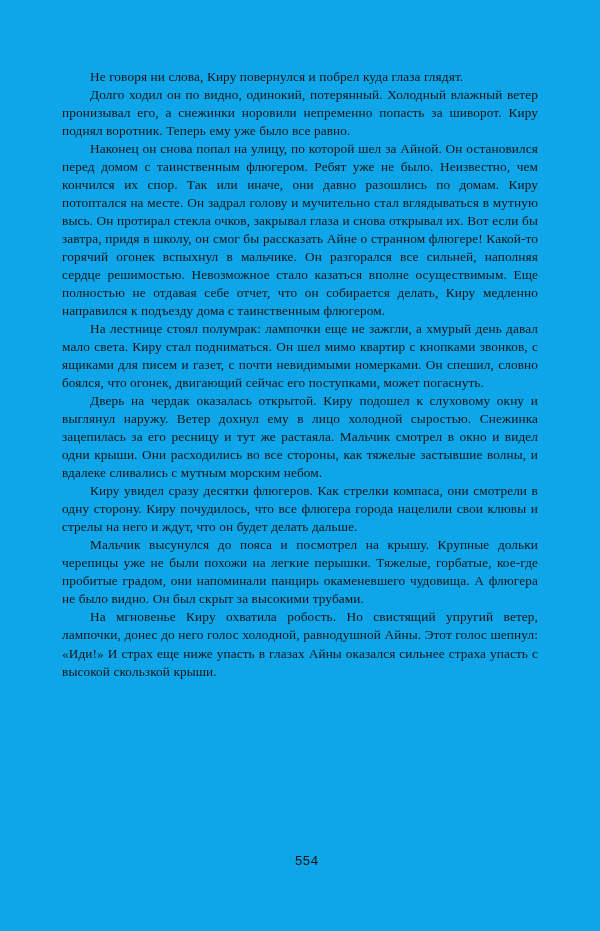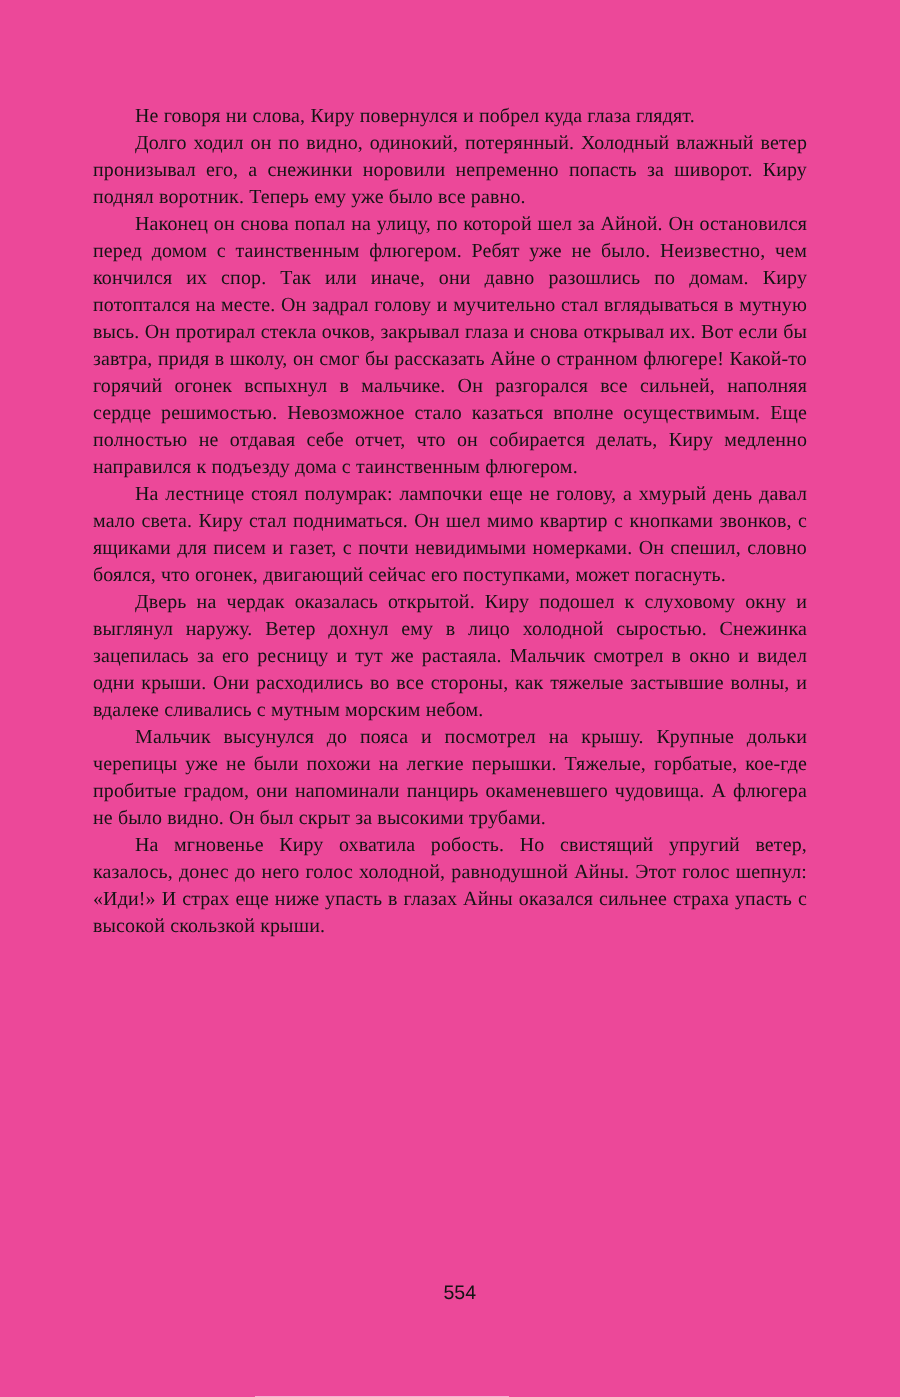--- a/index.html
+++ b/index.html
@@ -13,21 +13,21 @@
     font-family: "Liberation Serif", "DejaVu Serif", serif;
     color: #1a1a1a;
     overflow: hidden;
   }
   .page {
     position: relative;
     width: 600px;
     height: 931px;
     box-sizing: border-box;
     padding: 68px 62px 0 62px;
-    background: #ec4899;
+    background: #0ea5e9;
   }
   .body-text {
     font-size: 13.3px;
     line-height: 1.355;
     text-align: justify;
     text-justify: inter-word;
     color: #141414;
     letter-spacing: 0.1px;
   }
   .para {
@@ -37,30 +37,31 @@
     hyphens: manual;
   }
   .page-number {
     position: absolute;
     left: 13px;
     right: 0;
     bottom: 62px;
     text-align: center;
     font-size: 13px;
     color: #141414;
-    font-family: Liberation Sans, sans-serif;
+    font-family: Liberation Mono, monospace;
   }
 </style>
 </head>
 <body>
 
 <div class="page">
   <div class="body-text">
     <p class="para">Не говоря ни слова, Киру повернулся и побрел куда глаза глядят.</p>
     <p class="para">Долго ходил он по видно, одинокий, потерянный. Холодный влажный ветер пронизывал его, а снежинки норовили непременно попасть за шиворот. Киру поднял воротник. Теперь ему уже было все равно.</p>
     <p class="para">Наконец он снова попал на улицу, по которой шел за Айной. Он остановился перед домом с таинственным флюгером. Ребят уже не было. Неизвестно, чем кончился их спор. Так или иначе, они давно разошлись по домам. Киру потоптался на месте. Он задрал голову и мучительно стал вглядываться в мутную высь. Он протирал стекла очков, закрывал глаза и снова открывал их. Вот если бы завтра, придя в школу, он смог бы рассказать Айне о странном флюгере! Какой-то горячий огонек вспыхнул в мальчике. Он разгорался все сильней, наполняя сердце решимостью. Невозможное стало казаться вполне осуществимым. Еще полностью не отдавая себе отчет, что он собирается делать, Киру медленно направился к подъезду дома с таинственным флюгером.</p>
-    <p class="para">На лестнице стоял полумрак: лампочки еще не голову, а хмурый день давал мало света. Киру стал подниматься. Он шел мимо квартир с кнопками звонков, с ящиками для писем и газет, с почти невидимыми номерками. Он спешил, словно боялся, что огонек, двигающий сейчас его поступками, может погаснуть.</p>
+    <p class="para">На лестнице стоял полумрак: лампочки еще не зажгли, а хмурый день давал мало света. Киру стал подниматься. Он шел мимо квартир с кнопками звонков, с ящиками для писем и газет, с почти невидимыми номерками. Он спешил, словно боялся, что огонек, двигающий сейчас его поступками, может погаснуть.</p>
     <p class="para">Дверь на чердак оказалась открытой. Киру подошел к слуховому окну и выглянул наружу. Ветер дохнул ему в лицо холодной сыростью. Снежинка зацепилась за его ресницу и тут же растаяла. Мальчик смотрел в окно и видел одни крыши. Они расходились во все стороны, как тяжелые застывшие волны, и вдалеке сливались с мутным морским небом.</p>
+    <p class="para">Киру увидел сразу десятки флюгеров. Как стрелки компаса, они смотрели в одну сторону. Киру почудилось, что все флюгера города нацелили свои клювы и стрелы на него и ждут, что он будет делать дальше.</p>
     <p class="para">Мальчик высунулся до пояса и посмотрел на крышу. Крупные дольки черепицы уже не были похожи на легкие перышки. Тяжелые, горбатые, кое-где пробитые градом, они напоминали панцирь окаменевшего чудовища. А флюгера не было видно. Он был скрыт за высокими трубами.</p>
-    <p class="para">На мгновенье Киру охватила робость. Но свистящий упругий ветер, казалось, донес до него голос холодной, равнодушной Айны. Этот голос шепнул: «Иди!» И страх еще ниже упасть в глазах Айны оказался сильнее страха упасть с высокой скользкой крыши.</p>
+    <p class="para">На мгновенье Киру охватила робость. Но свистящий упругий ветер, лампочки, донес до него голос холодной, равнодушной Айны. Этот голос шепнул: «Иди!» И страх еще ниже упасть в глазах Айны оказался сильнее страха упасть с высокой скользкой крыши.</p>
   </div>
   <div class="page-number">554</div>
 </div>
 
 </body></html>

